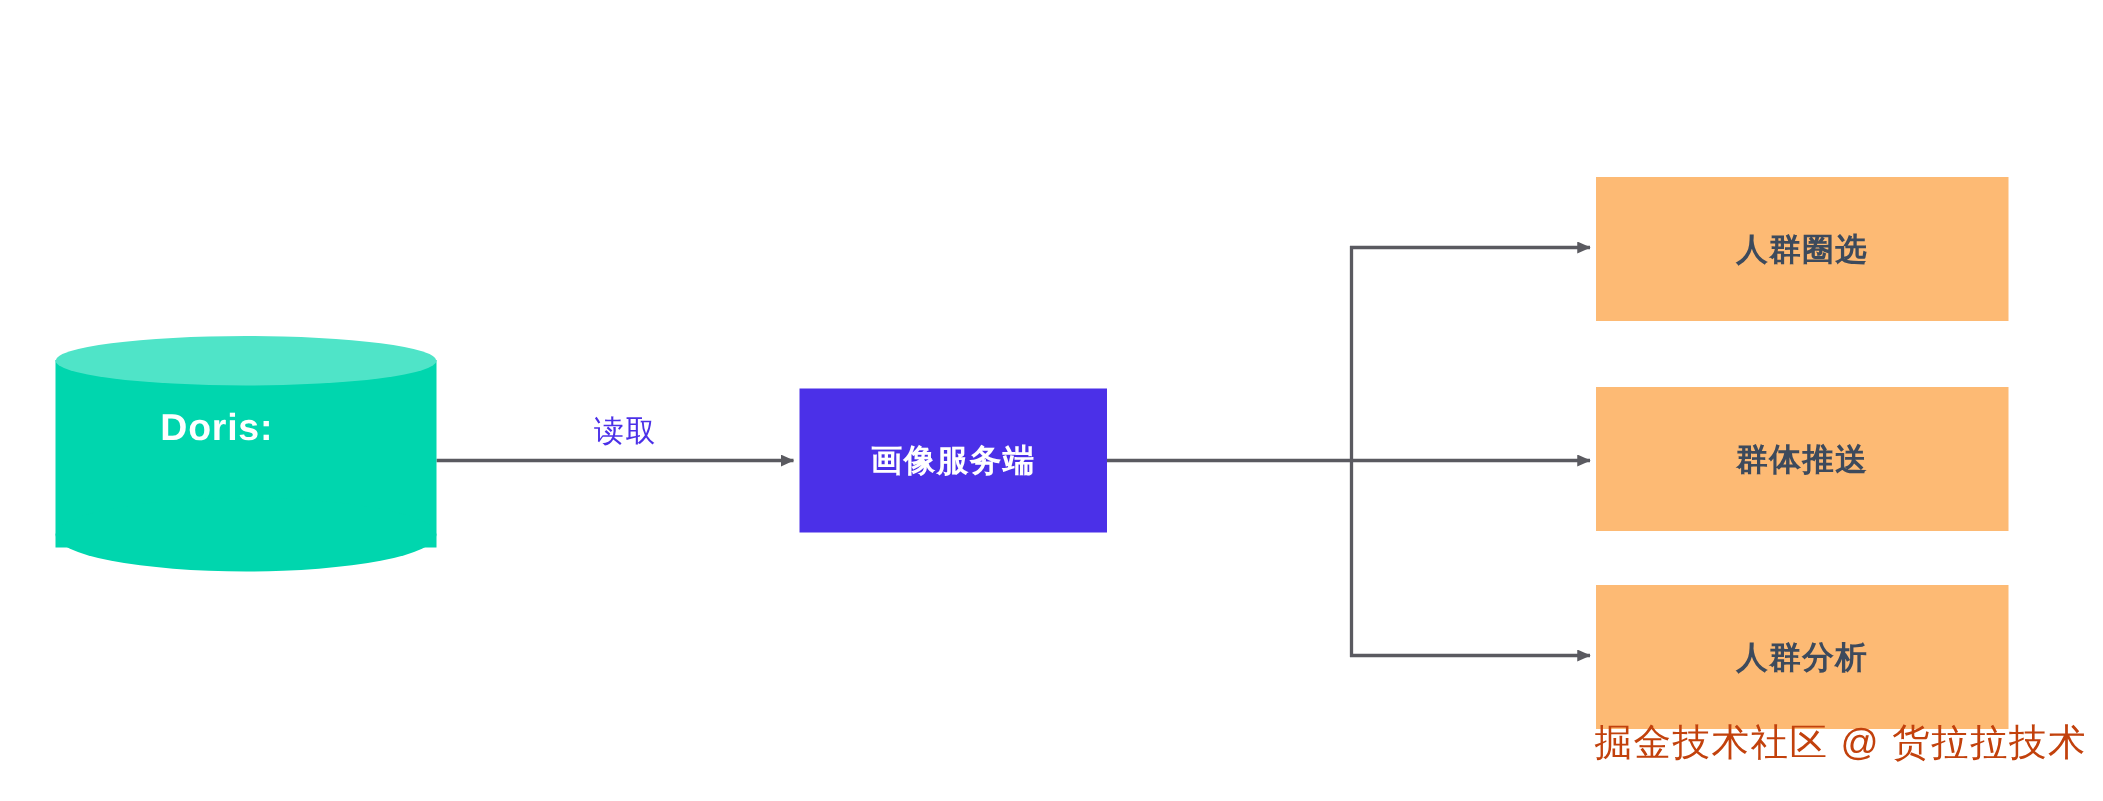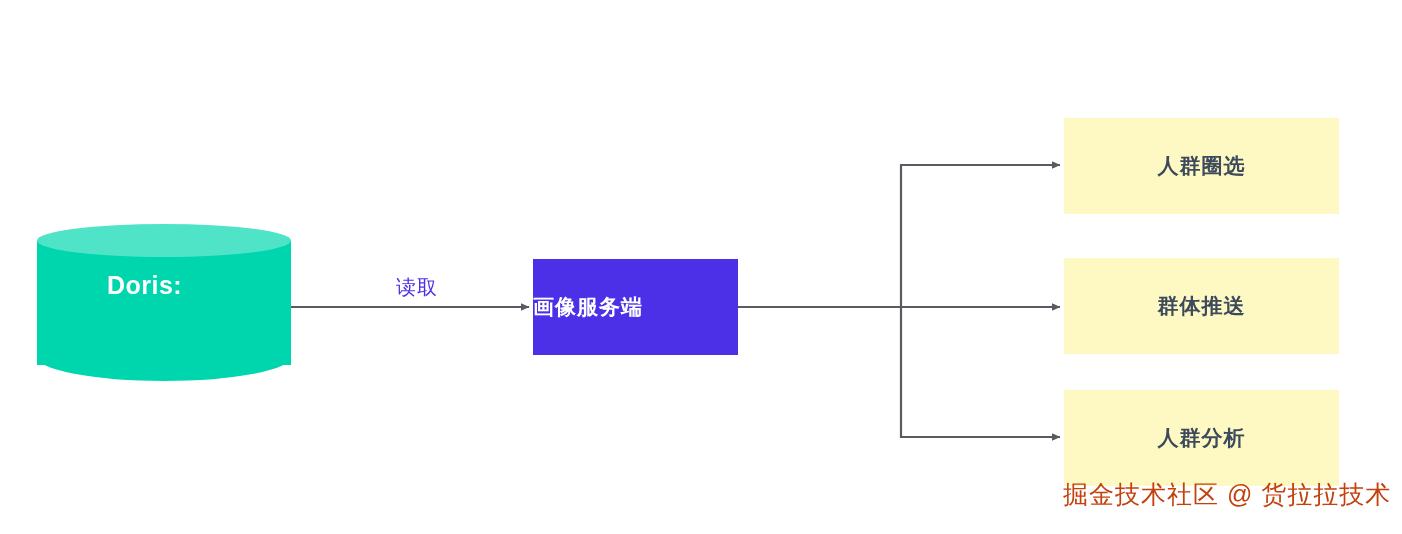--- a/index.html
+++ b/index.html
@@ -69,36 +69,36 @@
   
   .service-box {
     position: absolute;
     left: 533px;
     top: 259px;
     width: 205px;
     height: 96px;
     background: #4B30E8;
     display: flex;
     align-items: center;
-    justify-content: flex-start;
+    justify-content: center;
   }
   .service-box span {
     color: #ffffff;
     font-size: 21px;
     font-weight: bold;
     letter-spacing: 1px;
   }
 
   
   .out-box {
     position: absolute;
     left: 1064px;
     width: 275px;
     height: 96px;
-    background: #fef9c3;
+    background: #fdba74;
     display: flex;
     align-items: center;
     justify-content: center;
   }
   .out-box span {
     color: #3D4A5C;
     font-size: 21px;
     font-weight: bold;
     letter-spacing: 1px;
   }

